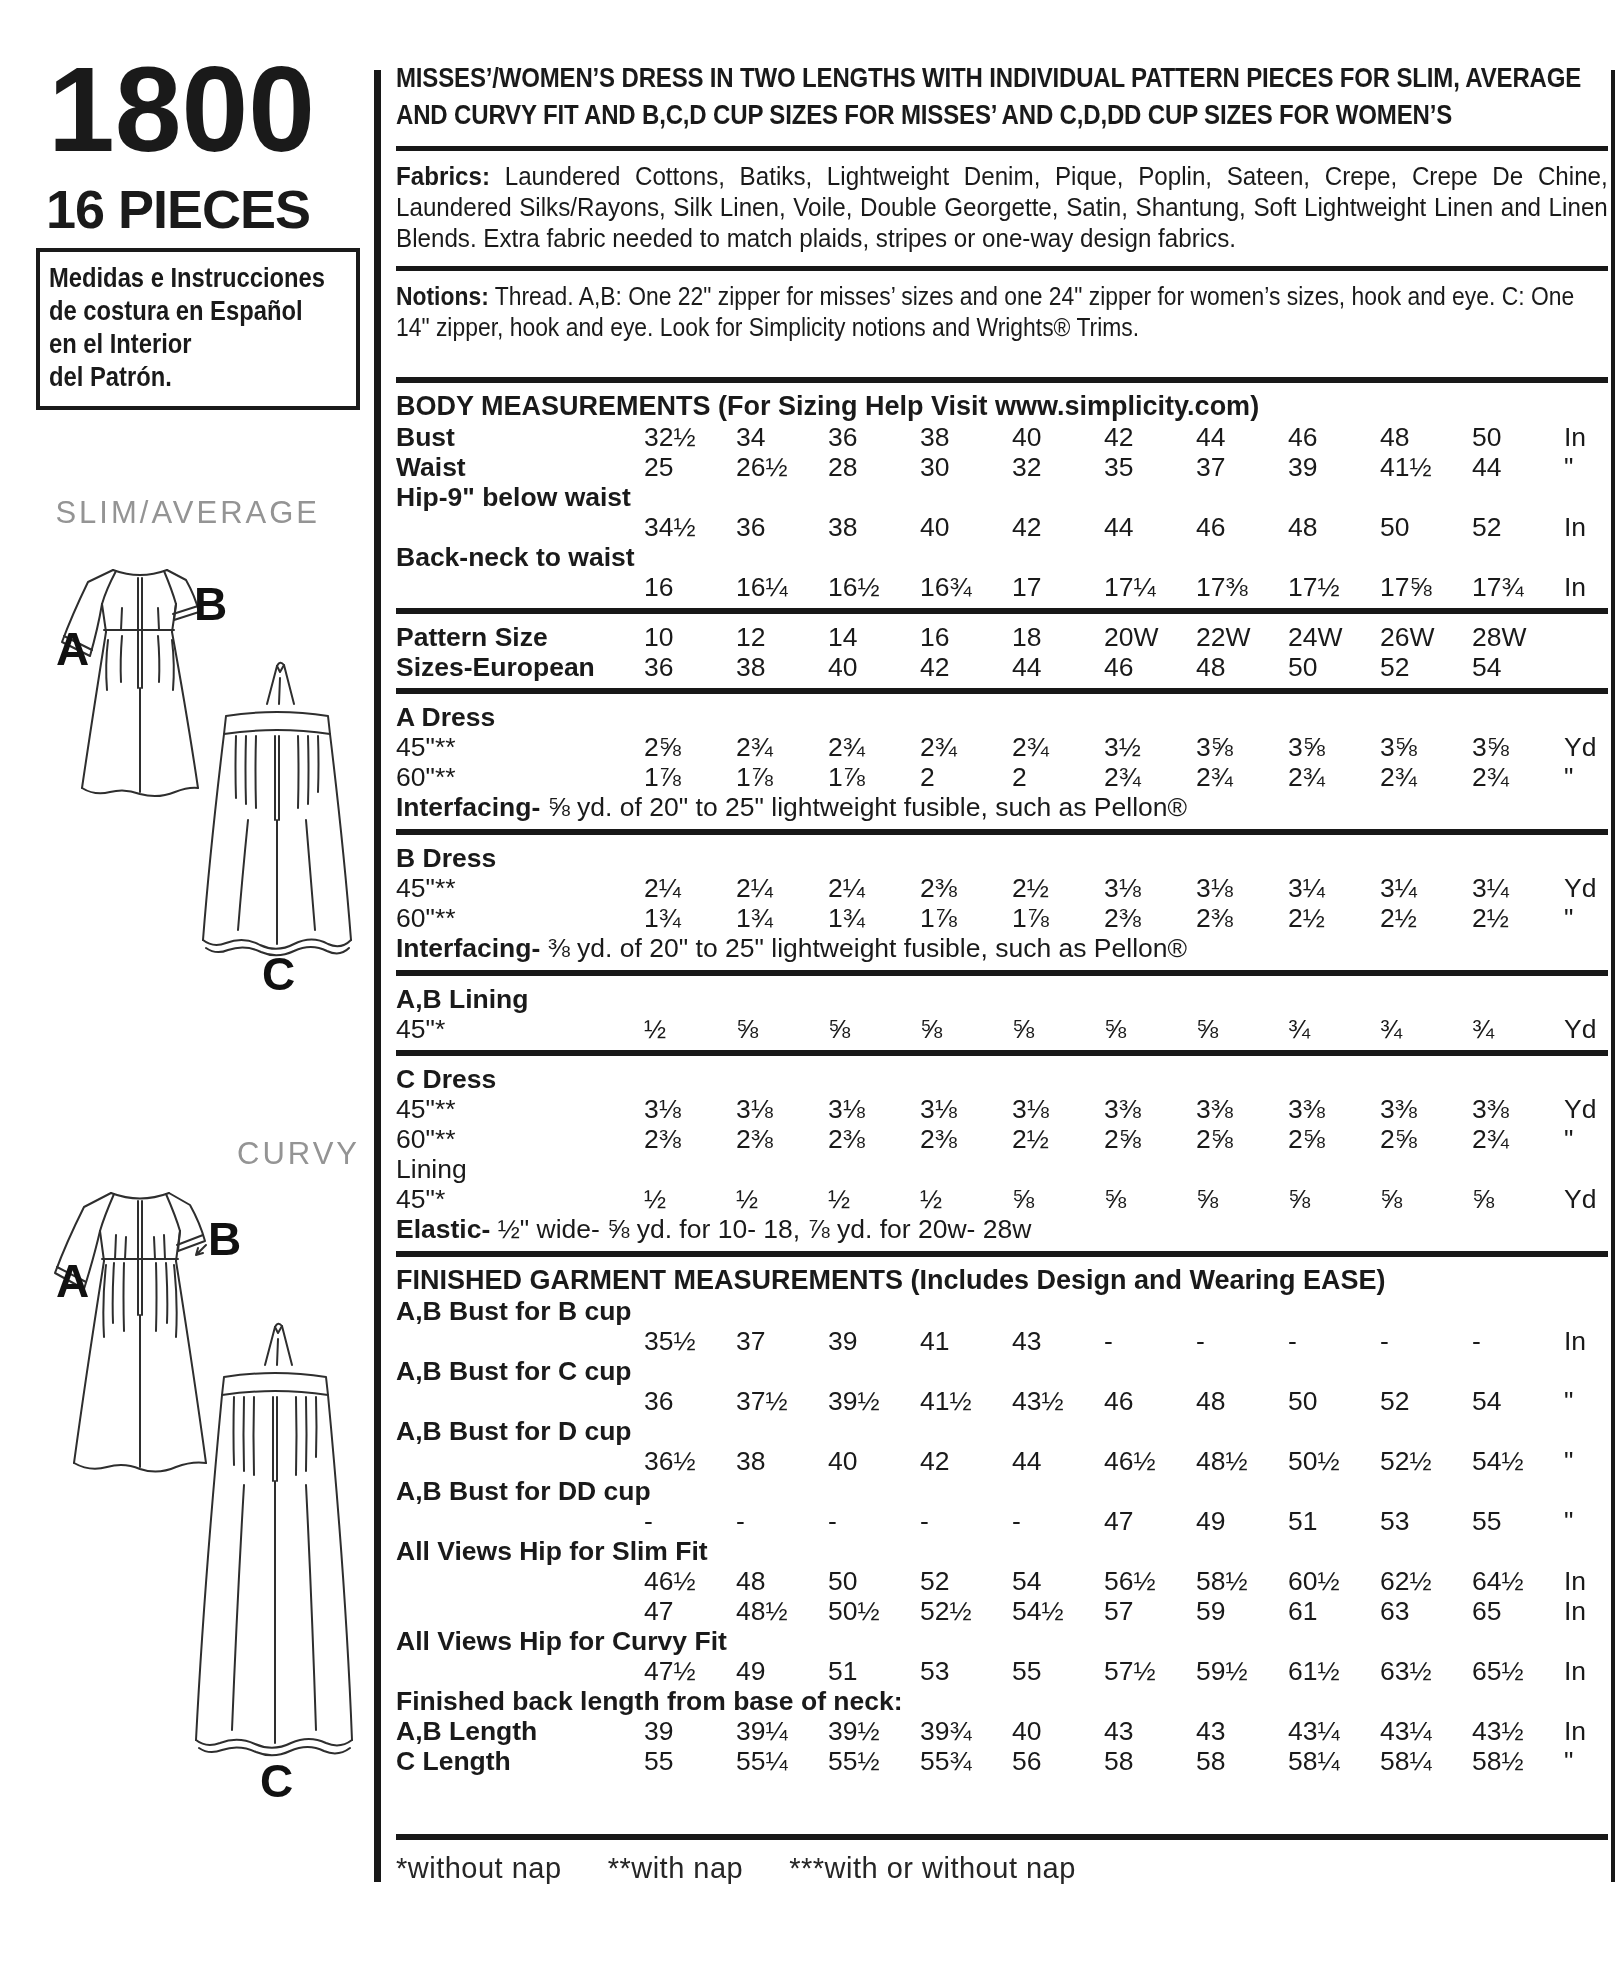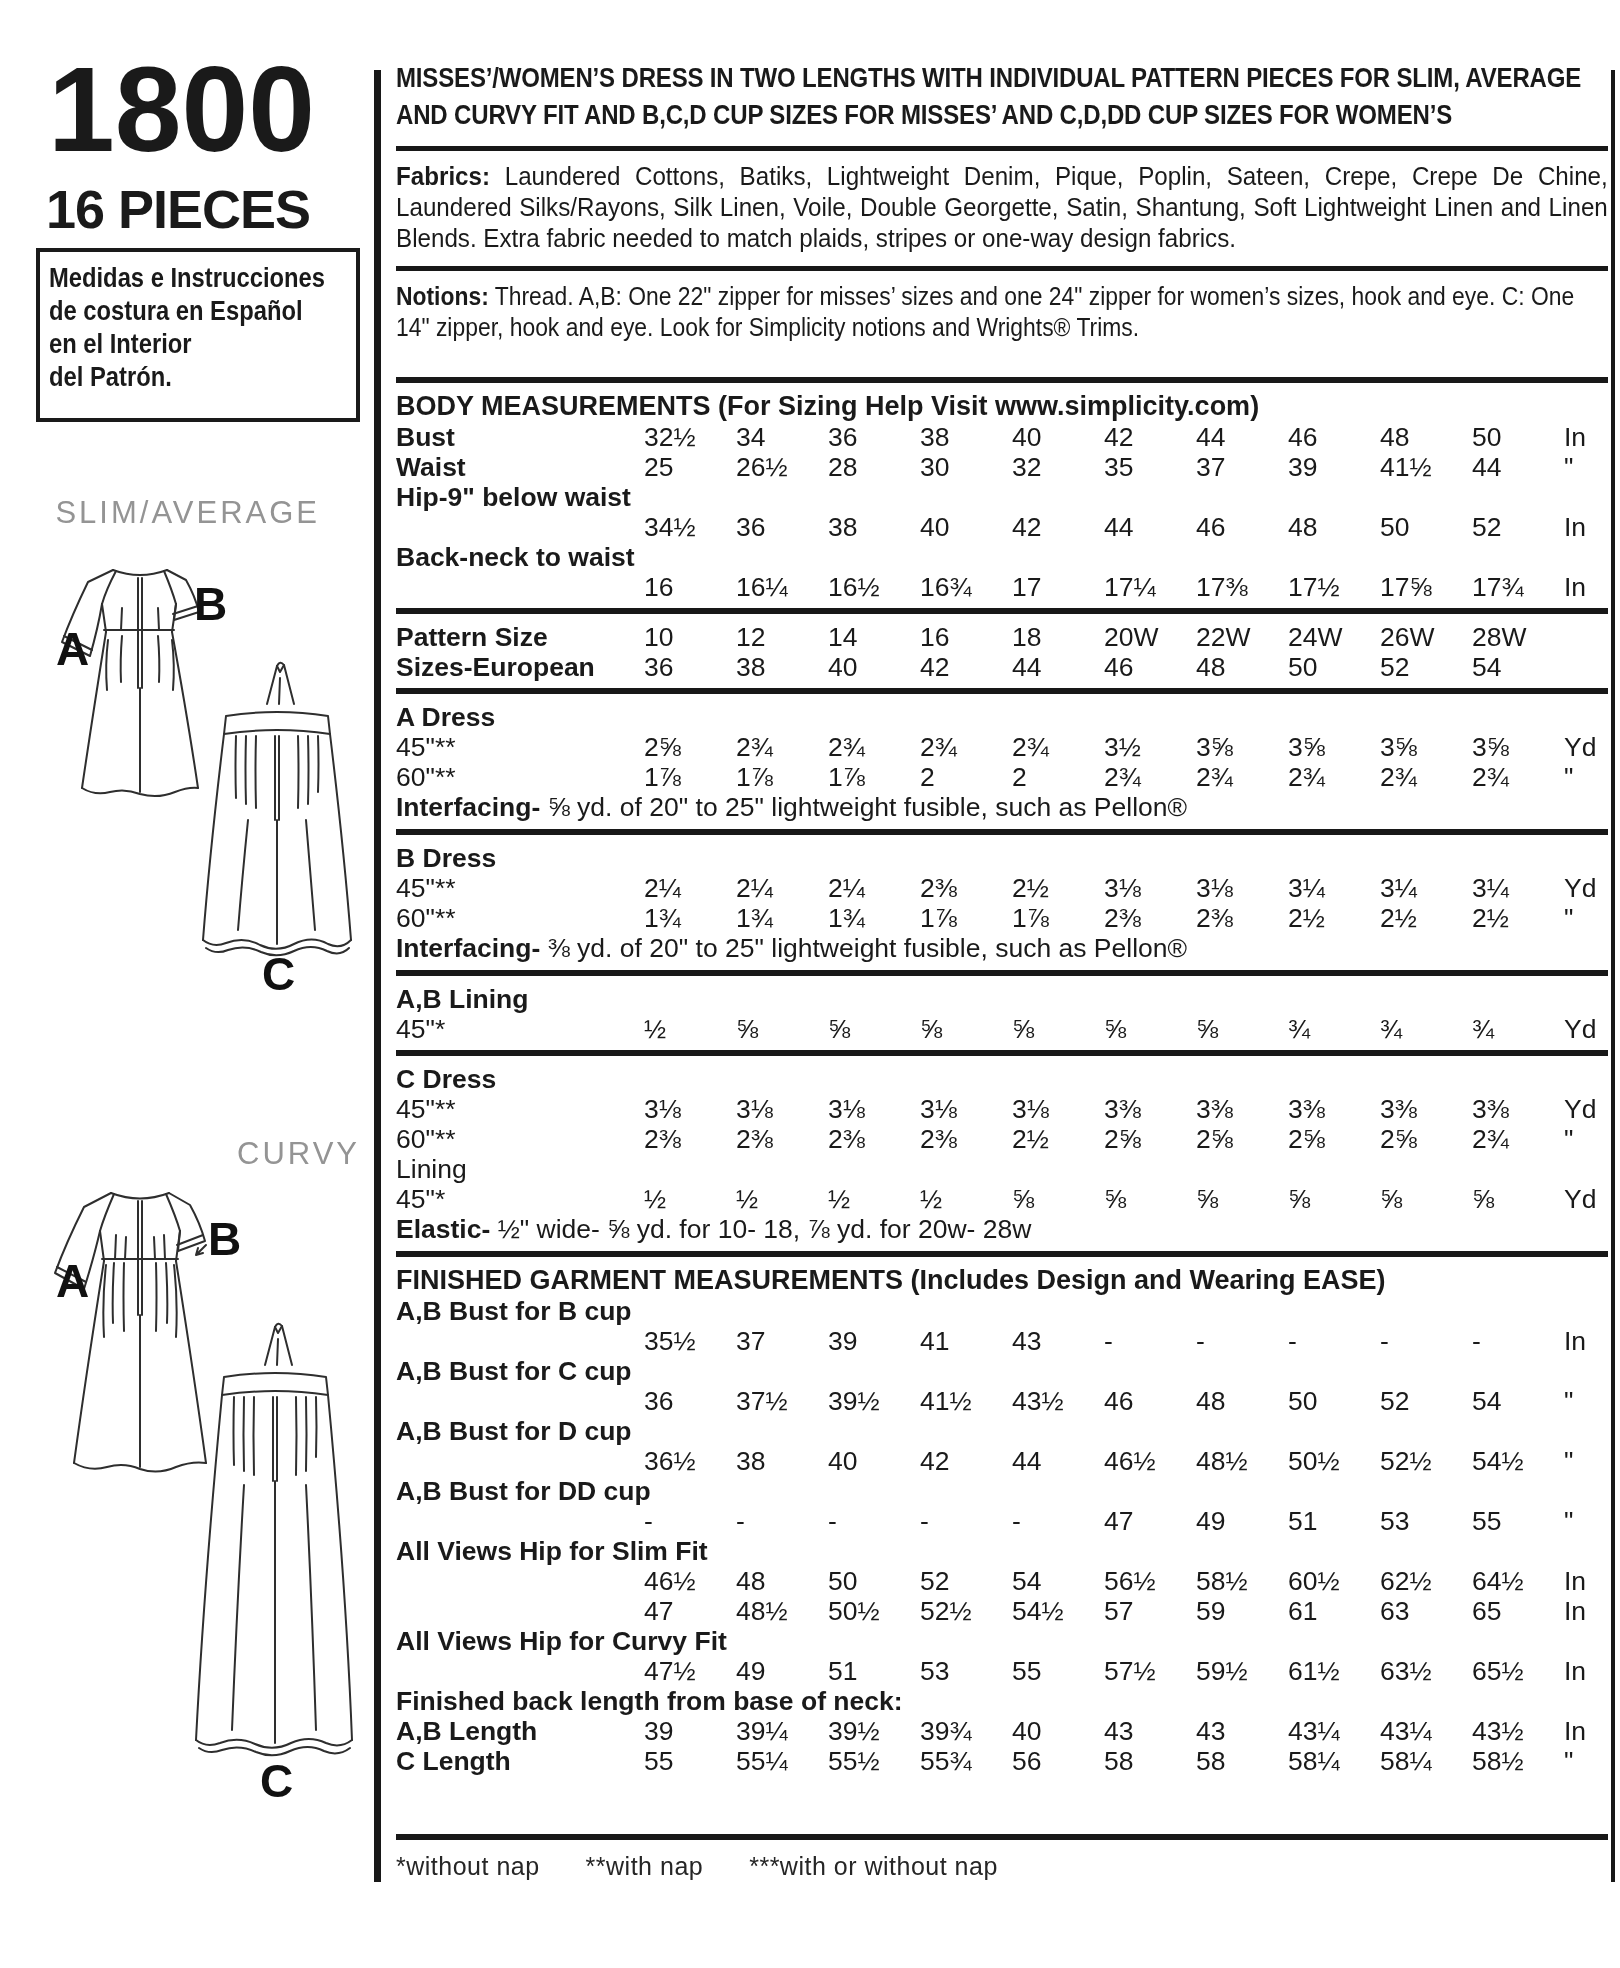--- a/index.html
+++ b/index.html
@@ -3,21 +3,21 @@
 <meta charset="utf-8">
 <style>
   html,body{margin:0;padding:0;}
   body{
     width:1620px;height:1968px;background:#ffffff;color:#1a1a1a;
     font-family:"Liberation Sans", sans-serif;position:relative;overflow:hidden;
   }
   
   .num{position:absolute;left:48px;top:52px;font-size:120px;font-weight:bold;line-height:0.95;letter-spacing:0px;}
   .pieces{position:absolute;left:46px;top:178px;font-size:54px;font-weight:bold;letter-spacing:-1px;}
-  .esbox{position:absolute;left:36px;top:248px;width:298px;border:4px solid #1a1a1a;padding:10px 9px 24px 9px;}
+  .esbox{position:absolute;left:36px;top:248px;width:298px;border:4px solid #1a1a1a;padding:10px 9px 12px 9px;}
   .esbox .scale{transform:scaleX(0.88);transform-origin:0 0;width:338px;font-weight:bold;font-size:27px;line-height:33px;}
   .fit-head{position:absolute;color:#949494;font-size:31px;letter-spacing:3px;text-align:right;}
   #fit1{left:20px;top:495px;width:300px;}
   #fit2{left:20px;top:1122px;width:340px;margin-top:14px;}
   .sk{position:absolute;}
   .sk path, .sk line{fill:none;stroke:#2e2e2e;stroke-width:2;stroke-linejoin:round;stroke-linecap:round;}
   .sk text{fill:#111;font-family:"Liberation Sans",sans-serif;font-size:46px;font-weight:bold;}
   
   .vline{position:absolute;top:70px;height:1812px;background:#181818;}
   #vl1{left:374px;width:7px;}
@@ -38,21 +38,21 @@
   .t-divider{height:0;border-top:6px solid #181818;margin:6px 0 8px 0;}
   .t-title{font-weight:bold;font-size:27px;line-height:31px;height:31px;white-space:nowrap;}
   .t-row{display:flex;font-size:26.5px;line-height:30px;height:30px;white-space:nowrap;}
   .t-row .l{width:248px;flex:none;}
   .t-row .v{width:92px;flex:none;}
   .t-row .u{flex:1;}
   .t-labelrow{font-size:26.5px;line-height:30px;height:30px;white-space:nowrap;}
   .t-note{font-size:26.5px;line-height:31px;height:31px;white-space:nowrap;}
   .t-spacer{height:52px;}
   .b{font-weight:bold;}
-  .ft{display:flex;gap:46px;margin-top:12px;font-size:25px;letter-spacing:0.5px;color:#262626;}
+  .ft{display:flex;gap:46px;margin-top:12px;font-size:29px;letter-spacing:0.5px;color:#262626;}
 </style>
 </head>
 <body>
 
 <div class="num">1800</div>
 <div class="pieces">16 PIECES</div>
 
 <div class="esbox">
   <div class="scale">
     <div>Medidas e Instrucciones</div>

